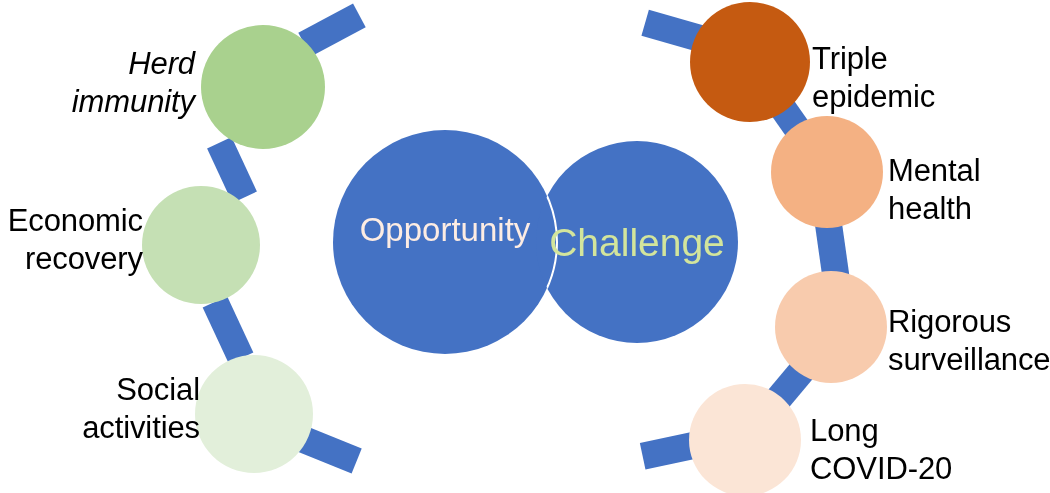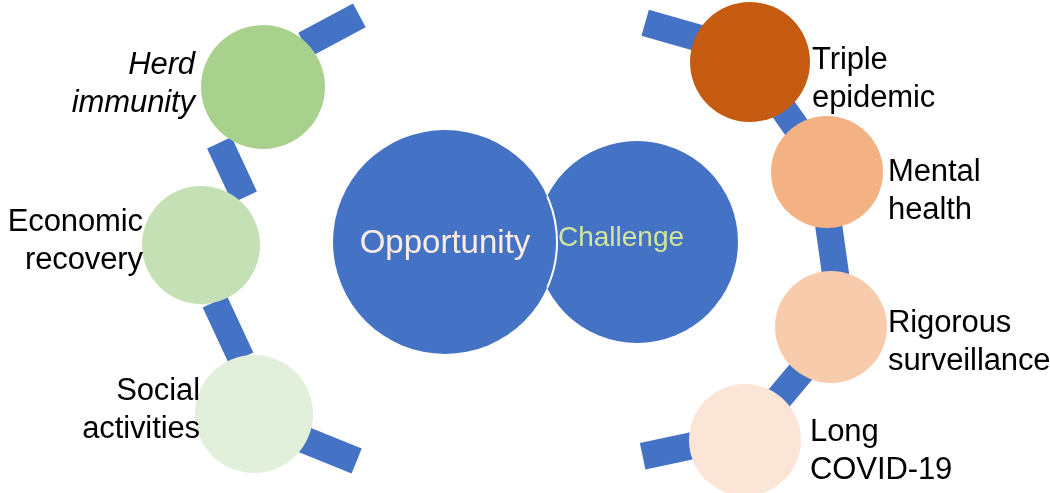--- a/index.html
+++ b/index.html
@@ -80,31 +80,31 @@
         <circle cx="445" cy="242" r="112" fill="#4472c4"></circle>
         <circle cx="637" cy="242" r="101" fill="#4472c4"></circle>
         <clipPath id="seam-clip">
           <circle cx="637" cy="242" r="101"></circle>
         </clipPath>
         <circle cx="445" cy="242" r="112" fill="none" stroke="#ffffff" stroke-width="2" clip-path="url(#seam-clip)"></circle>
       </g>
   </svg>
 
   <div id="labels-layer">
-      <div class="hub-label" style="color: rgb(253, 236, 227); font-size: 33px; left: 295px; top: 225px; width: 300px;">Opportunity</div>
-      <div class="hub-label" style="color: rgb(211, 229, 156); font-size: 28px; left: 471px; top: 222.5px; width: 300px;">Challenge</div>
+      <div class="hub-label" style="color: rgb(253, 236, 227); font-size: 33px; left: 295px; top: 213px; width: 300px;">Opportunity</div>
+      <div class="hub-label" style="color: rgb(211, 229, 156); font-size: 39px; left: 487px; top: 222.5px; width: 300px;">Challenge</div>
       <div class="node-label left" style="left: 20px; top: 45px; width: 175px; font-style: italic;">Herd
 immunity</div>
       <div class="node-label left" style="left: -32px; top: 202px; width: 175px;">Economic
 recovery</div>
       <div class="node-label left" style="left: 25px; top: 371px; width: 175px;">Social
 activities</div>
       <div class="node-label right" style="left: 812px; top: 20px; width: 220px;">Triple
 epidemic</div>
       <div class="node-label right" style="left: 888px; top: 132px; width: 220px;">Mental
 health</div>
       <div class="node-label right" style="left: 888px; top: 283px; width: 220px;">Rigorous
 surveillance</div>
       <div class="node-label right" style="left: 810px; top: 392px; width: 220px;">Long
-COVID-19</div>
+COVID-20</div>
     </div>
 
 </div>
 
 </body></html>

